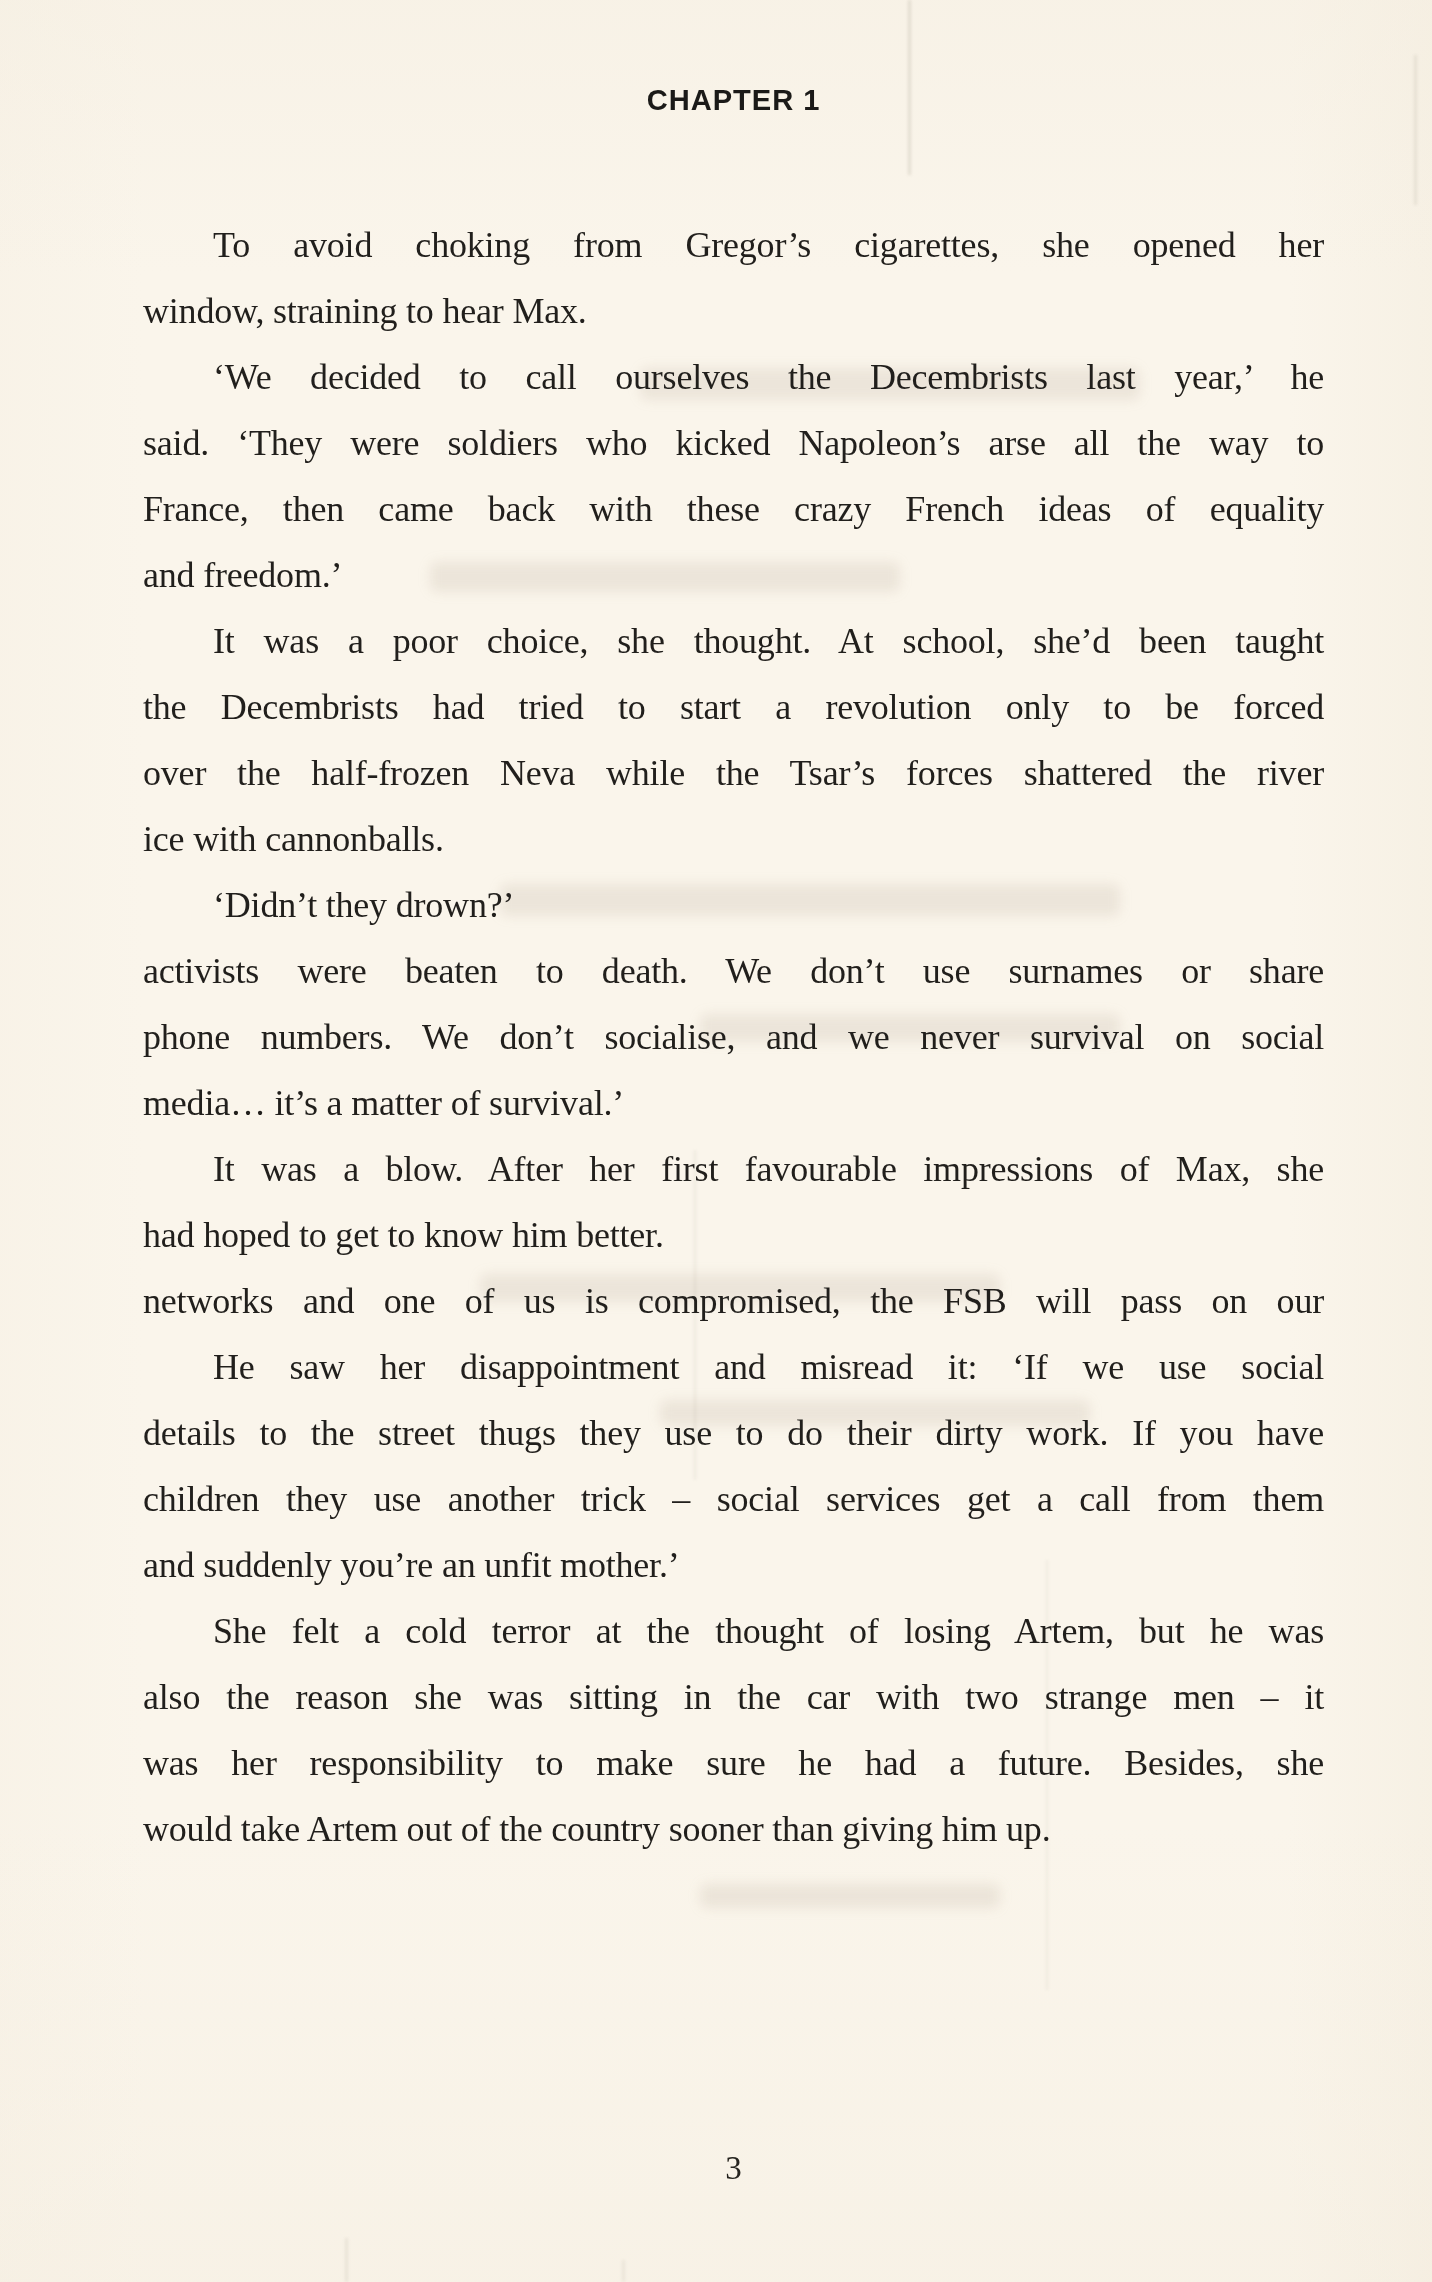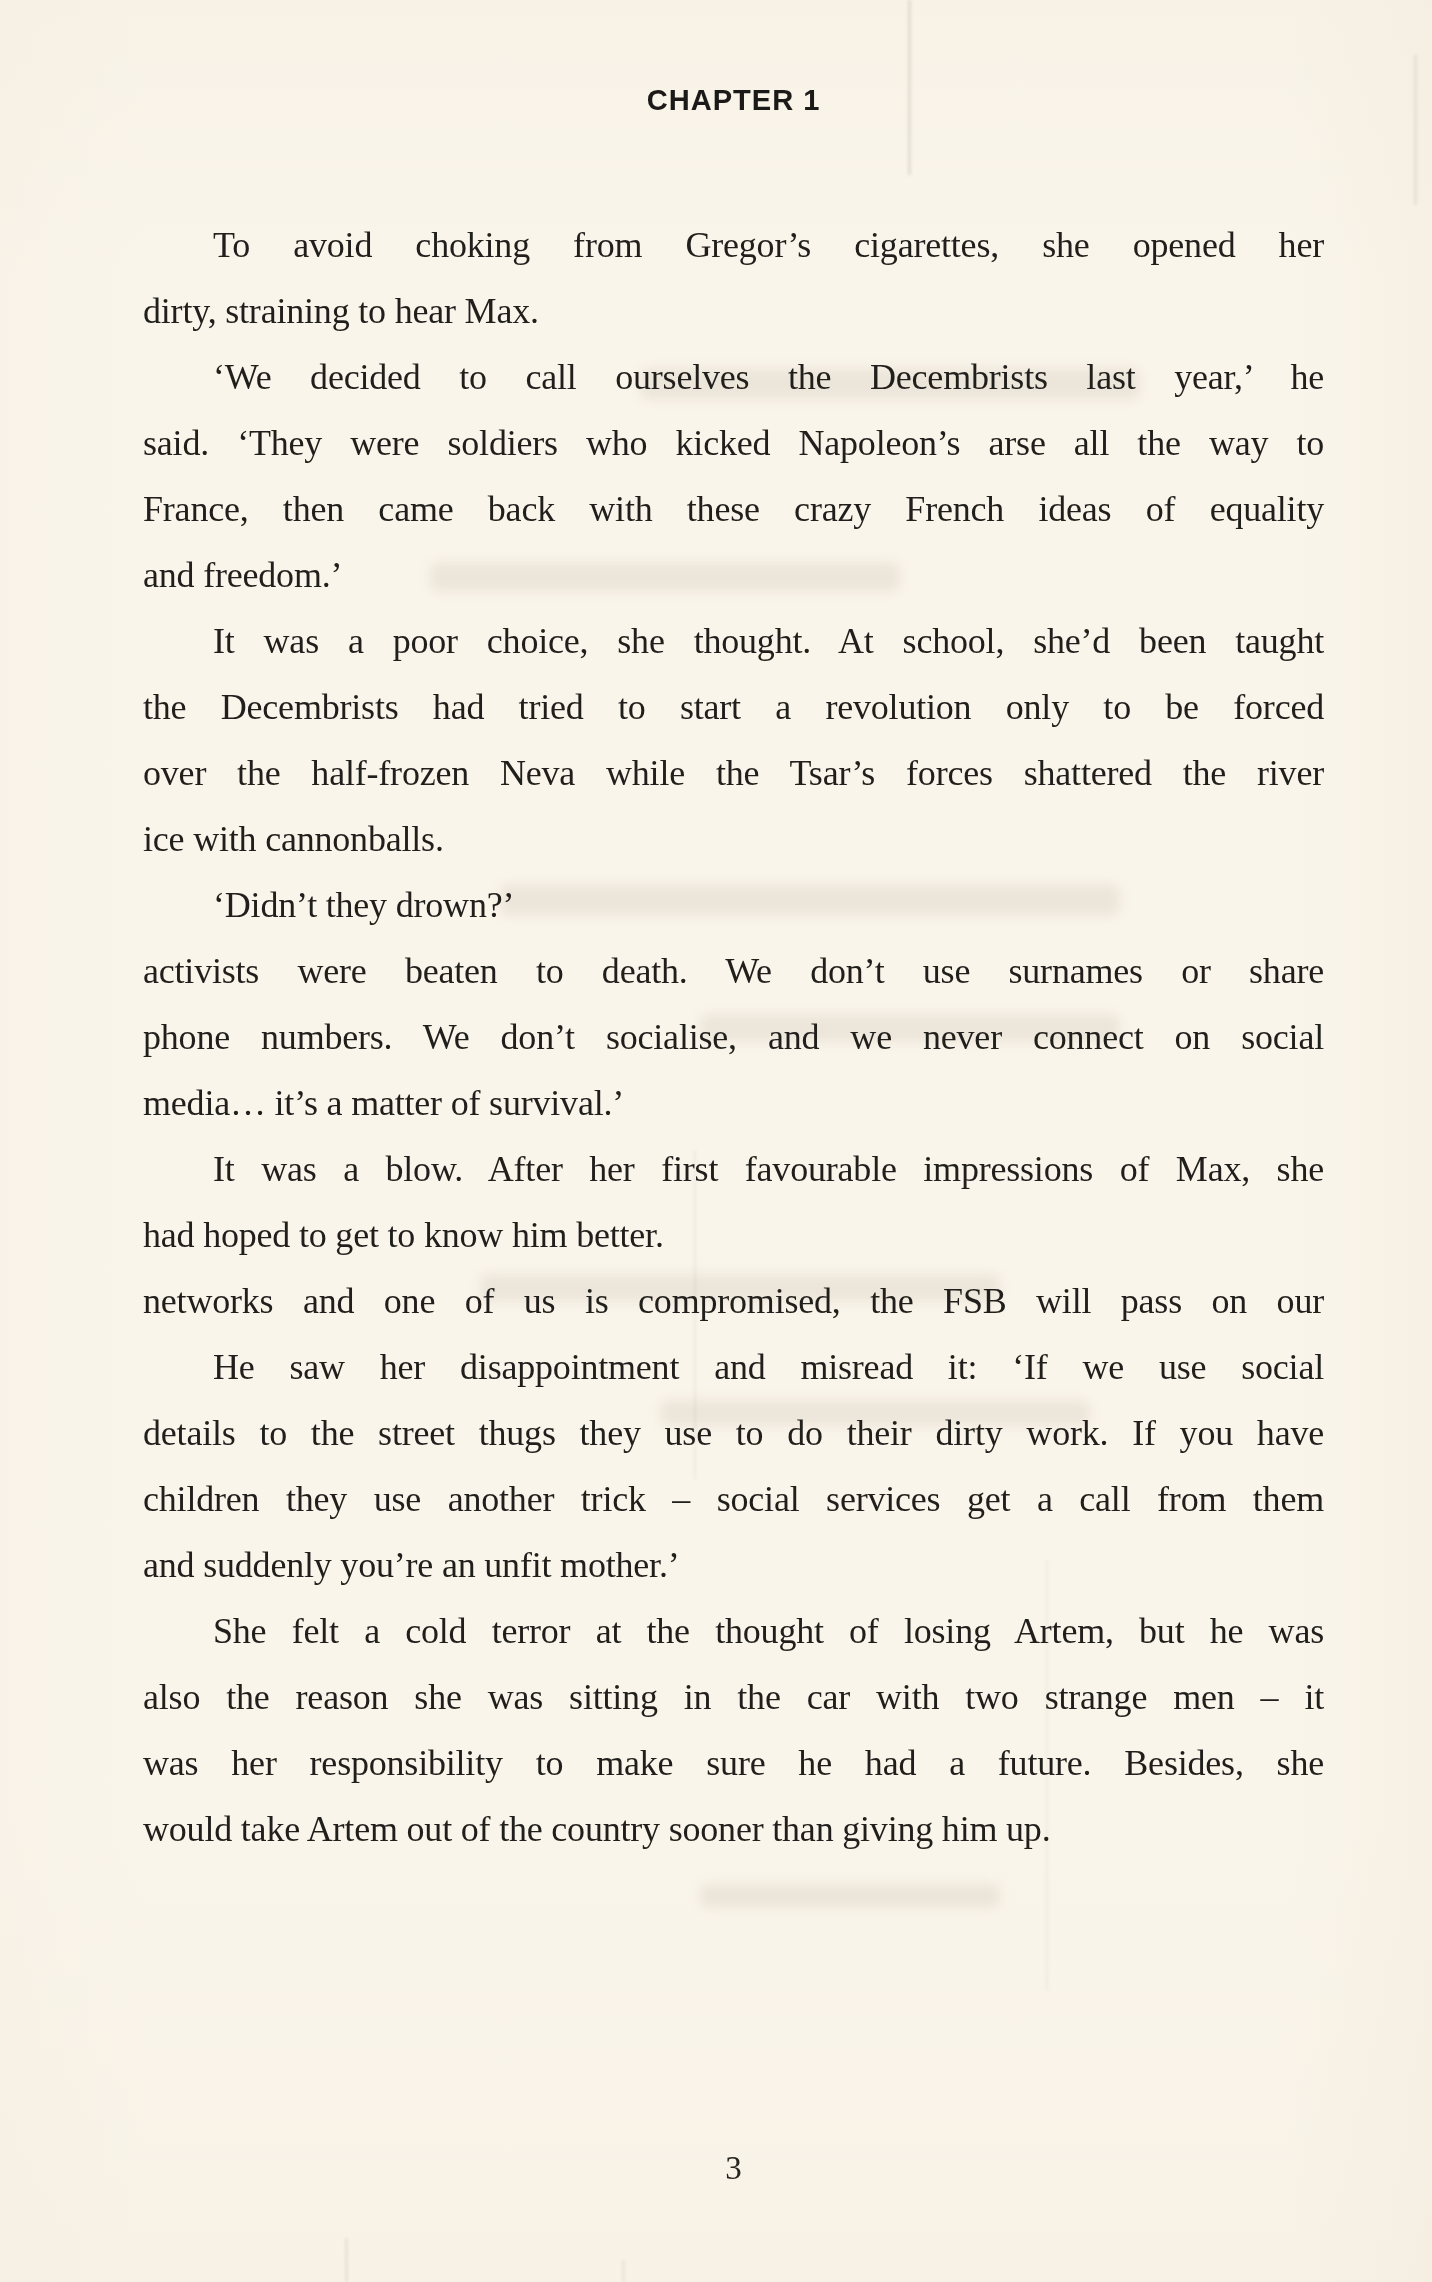--- a/index.html
+++ b/index.html
@@ -95,40 +95,40 @@
 <div class="crease" style="left:694px;top:1150px;width:2px;height:330px;opacity:.6"></div>
 <div class="crease" style="left:1046px;top:1560px;width:2px;height:430px;opacity:.5"></div>
 <div class="crease" style="left:345px;top:2238px;width:3px;height:44px;opacity:.7"></div>
 <div class="crease" style="left:622px;top:2260px;width:3px;height:22px;opacity:.6"></div>
 
 <div class="heading">CHAPTER 1</div>
 
 <div class="body-col">
   <div class="para">
     <div class="tl jl ind">To avoid choking from Gregor’s cigarettes, she opened her</div>
-    <div class="tl ll">dirty, straining to hear Max.</div>
+    <div class="tl ll">window, straining to hear Max.</div>
   </div>
   <div class="para">
     <div class="tl jl ind">‘We decided to call ourselves the Decembrists last year,’ he</div>
     <div class="tl jl">said. ‘They were soldiers who kicked Napoleon’s arse all the way to</div>
     <div class="tl jl">France, then came back with these crazy French ideas of equality</div>
     <div class="tl ll">and freedom.’</div>
   </div>
   <div class="para">
     <div class="tl jl ind">It was a poor choice, she thought. At school, she’d been taught</div>
     <div class="tl jl">the Decembrists had tried to start a revolution only to be forced</div>
     <div class="tl jl">over the half-frozen Neva while the Tsar’s forces shattered the river</div>
     <div class="tl ll">ice with cannonballs.</div>
   </div>
   <div class="para">
     <div class="tl ll ind">‘Didn’t they drown?’</div>
   </div>
   <div class="para">
     <div class="tl jl">activists were beaten to death. We don’t use surnames or share</div>
-    <div class="tl jl">phone numbers. We don’t socialise, and we never connect on social</div>
+    <div class="tl jl">phone numbers. We don’t socialise, and we never survival on social</div>
     <div class="tl ll">media… it’s a matter of survival.’</div>
   </div>
   <div class="para">
     <div class="tl jl ind">It was a blow. After her first favourable impressions of Max, she</div>
     <div class="tl ll">had hoped to get to know him better.</div>
   </div>
   <div class="para">
     <div class="tl jl">networks and one of us is compromised, the FSB will pass on our</div>
     <div class="tl jl ind">He saw her disappointment and misread it: ‘If we use social</div>
     <div class="tl jl">details to the street thugs they use to do their dirty work. If you have</div>

